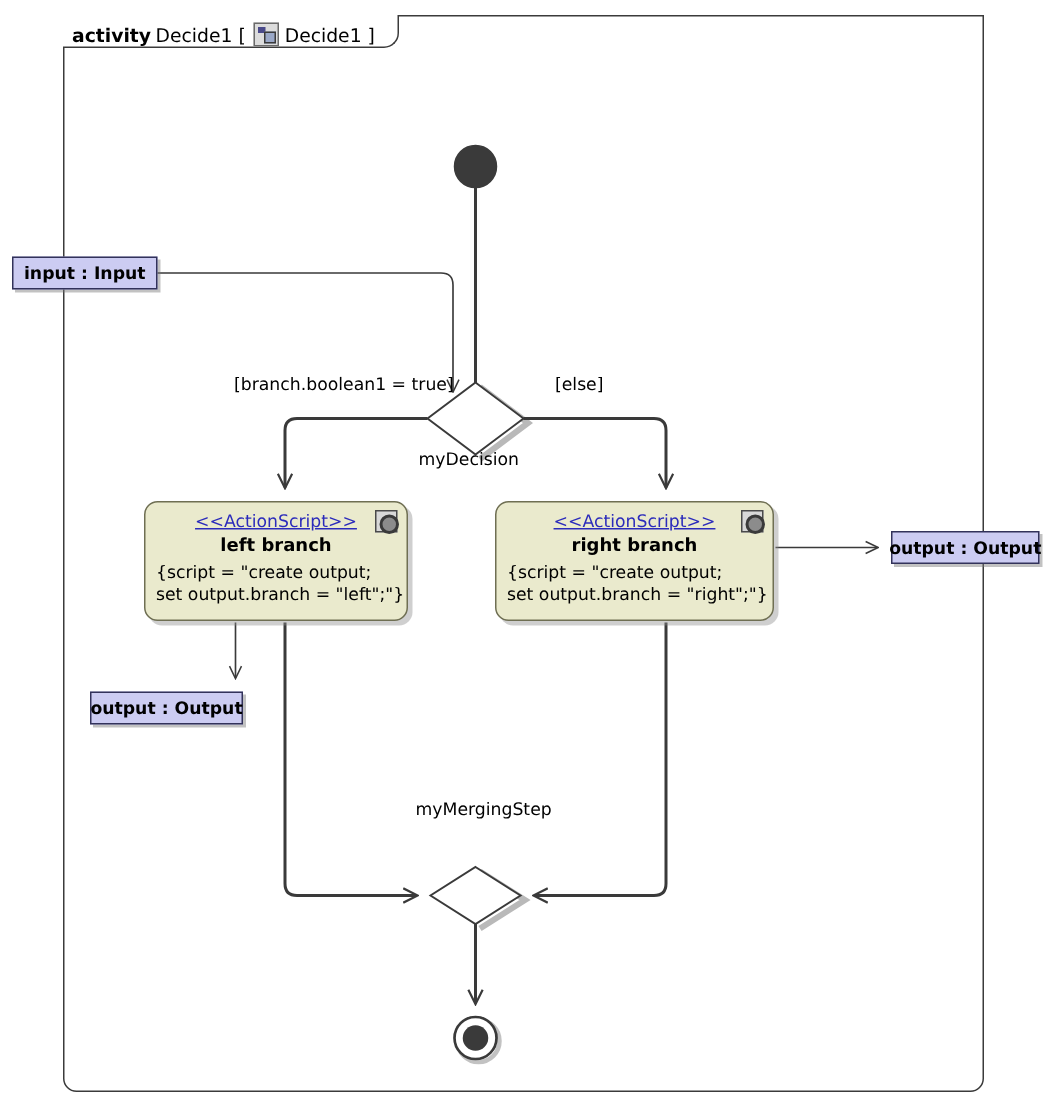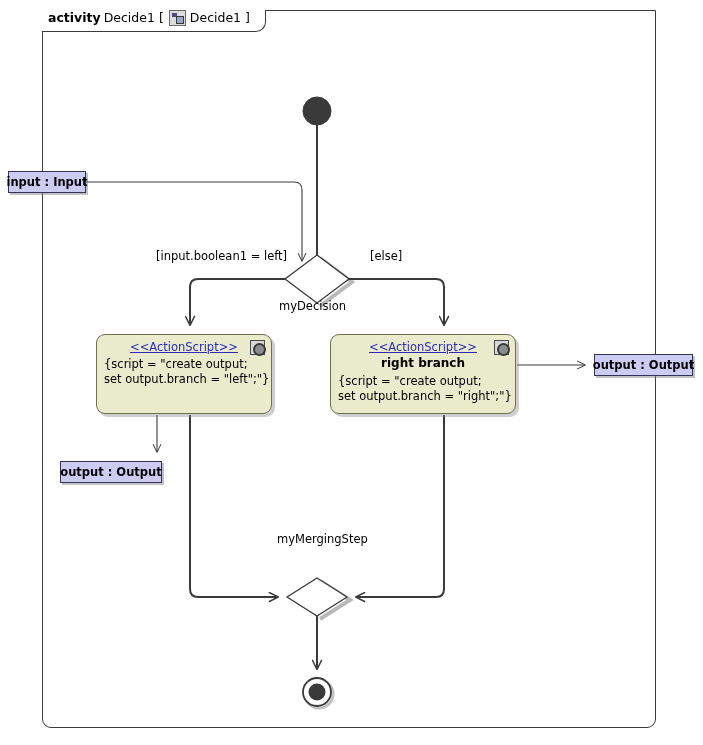--- a/index.html
+++ b/index.html
@@ -43,21 +43,21 @@
     position: absolute;
     left: 42px; top: 10px;
     height: 21px;
     padding: 0 14px 0 6px;
     border: 1px solid #3b3b3b;
     border-top: none;
     border-left: none;
     border-radius: 0 0 10px 0;
     background: #ffffff;
     display: flex;
-    align-items: flex-start;
+    align-items: flex-end;
     gap: 3px;
     font-size: 12.5px;
     color: #000000;
     white-space: nowrap;
   }
   #frame-tab .kw { font-weight: bold; }
   #frame-tab .brk { padding: 0 1px; }
   .tab-icon {
     display: inline-block;
     width: 15px; height: 14px;
@@ -90,21 +90,21 @@
     color: #000000;
     font-size: 11.5px;
     font-weight: bold;
     display: flex;
     align-items: center;
     justify-content: center;
     height: 22px;
     box-shadow: 2px 2px 0 rgba(120,120,120,0.45);
     white-space: nowrap;
   }
-  #pin-input  { left: 8px;  top: 171px; width: 78px; }
+  #pin-input  { left: 8px;  top: 171px; width: 97px; }
   #pin-output-left  { left: 60px;  top: 461px; width: 102px; }
   #pin-output-right { left: 594px; top: 354px; width: 99px; }
 
   
   .action {
     background: #eaeacd;
     border: 1px solid #6f6f53;
     border-radius: 9px;
     box-shadow: 3px 3px 0 rgba(140,140,140,0.42);
     color: #000000;
@@ -226,30 +226,31 @@
 
   <div id="pin-input" class="node pin">input : Input</div>
 
   <div id="pin-output-left" class="node pin">output : Output</div>
 
   <div id="pin-output-right" class="node pin">output : Output</div>
 
   <div id="action-left" class="node action">
     <div class="action-badge"></div>
     <div class="stereotype">&lt;&lt;ActionScript&gt;&gt;</div>
+    <div class="action-name">left branch</div>
     <div class="action-body">{script = "create output;</div>
     <div class="action-body" style="margin-top:0">set output.branch = "left";"}</div>
   </div>
 
   <div id="action-right" class="node action">
     <div class="action-badge"></div>
     <div class="stereotype">&lt;&lt;ActionScript&gt;&gt;</div>
     <div class="action-name">right branch</div>
     <div class="action-body">{script = "create output;</div>
     <div class="action-body" style="margin-top:0">set output.branch = "right";"}</div>
   </div>
 
-  <div id="lbl-guard-true" class="lbl">[input.boolean1 = left]</div>
+  <div id="lbl-guard-true" class="lbl">[branch.boolean1 = true]</div>
   <div id="lbl-guard-else" class="lbl">[else]</div>
   <div id="lbl-decision" class="lbl">myDecision</div>
   <div id="lbl-merge" class="lbl">myMergingStep</div>
 
 </div>
 
 </body></html>

